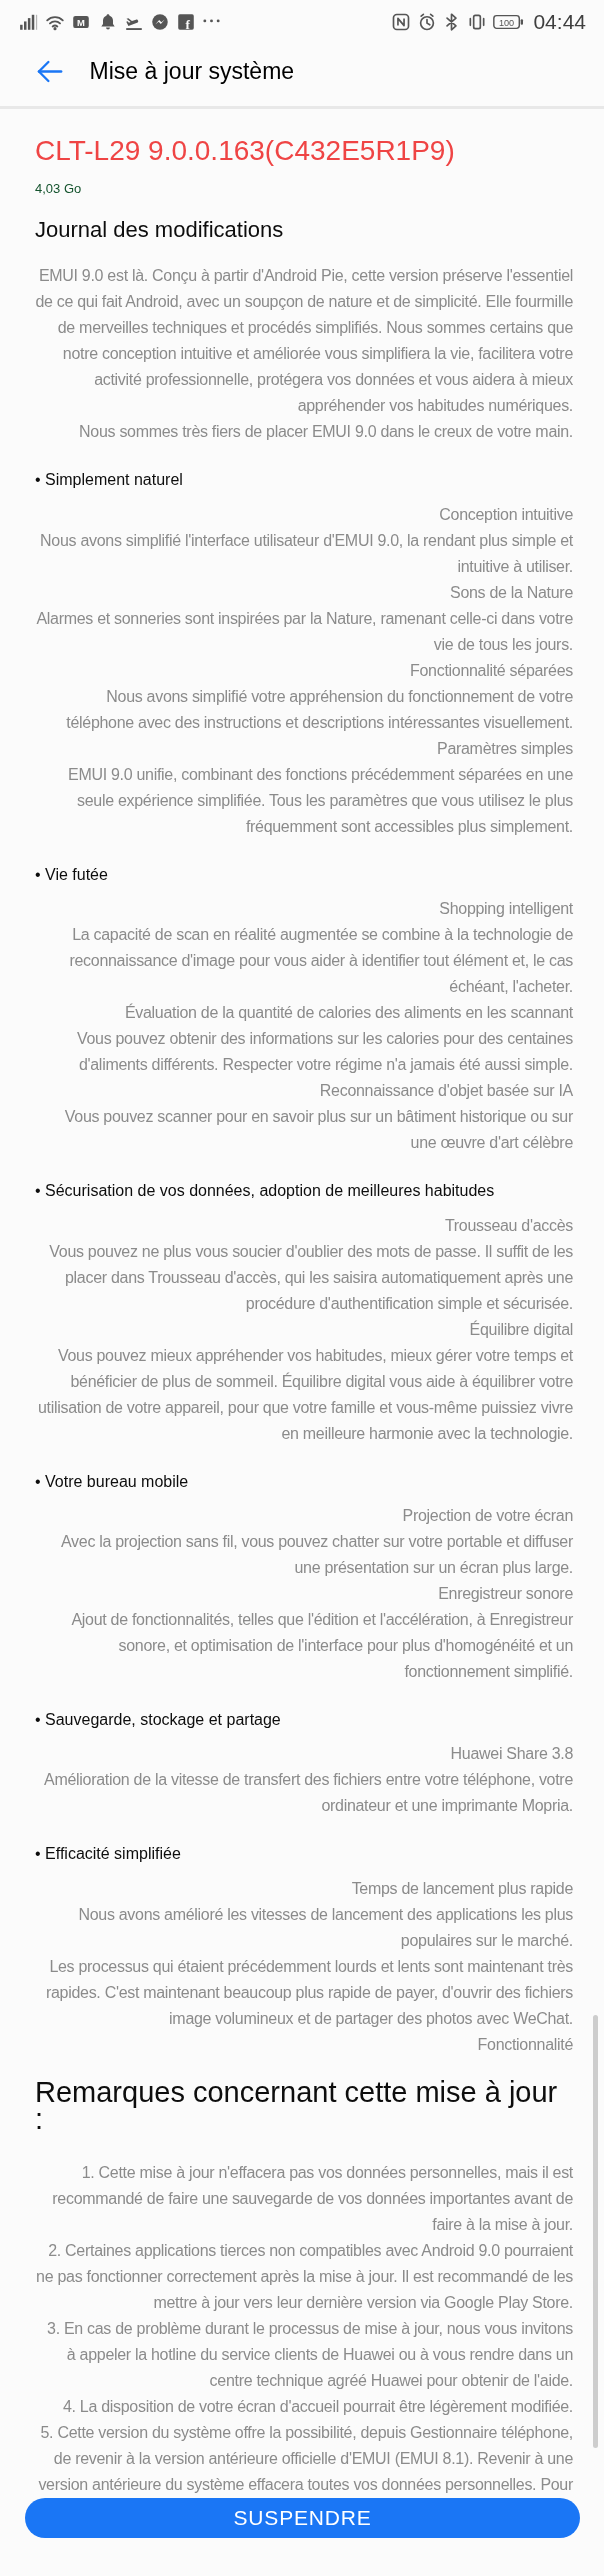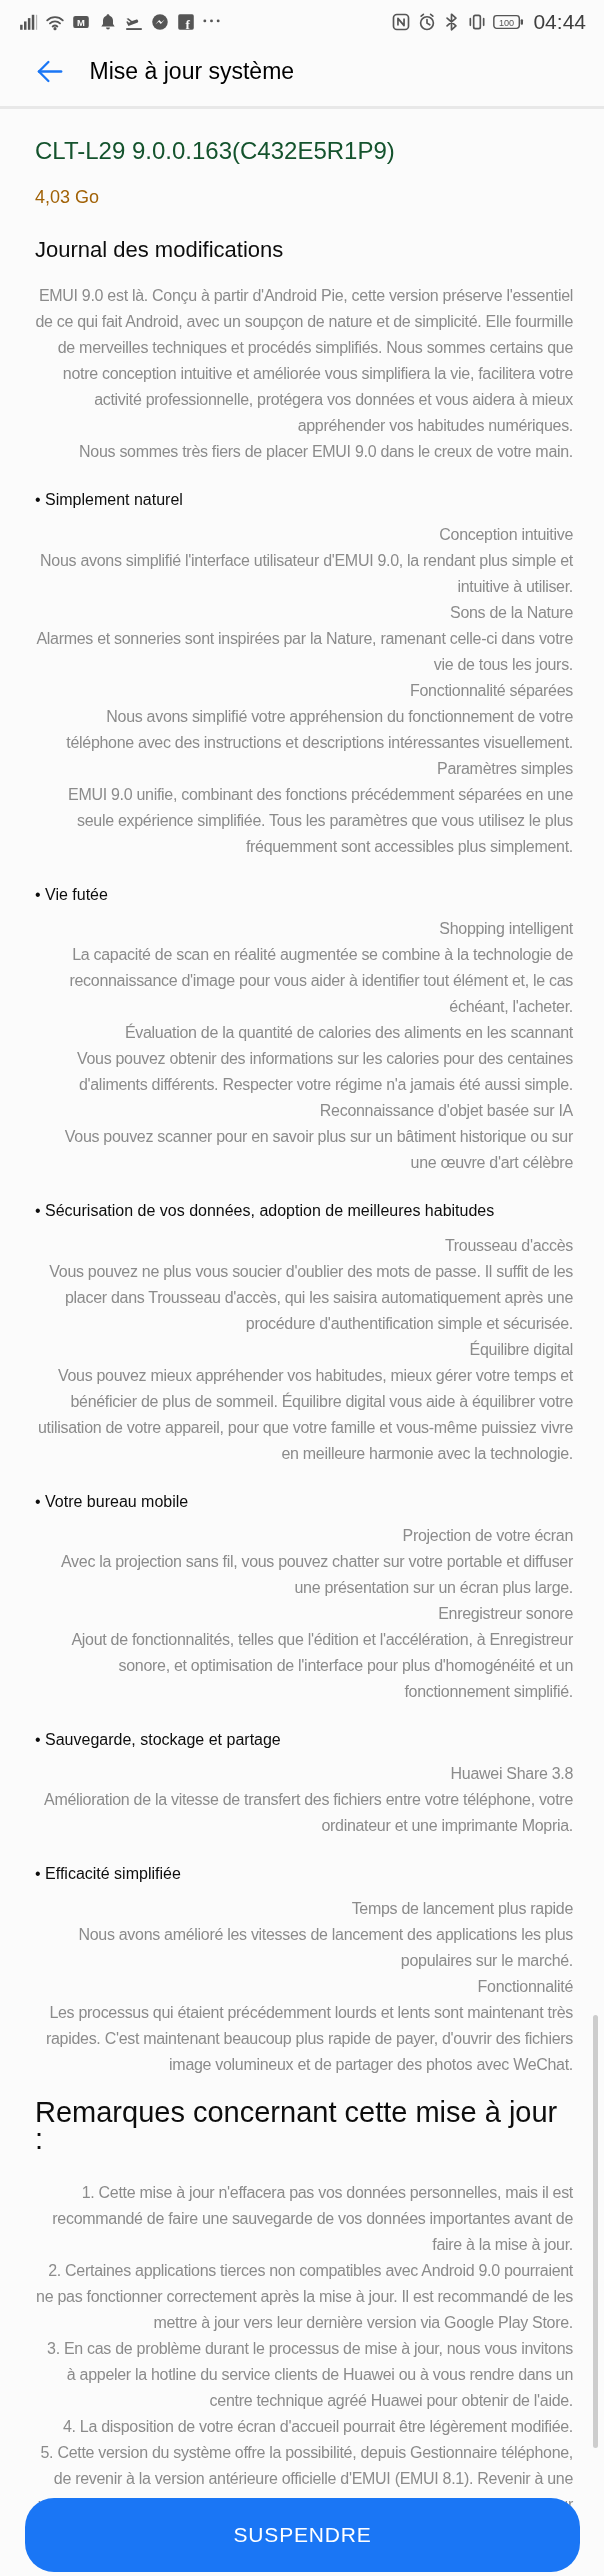--- a/index.html
+++ b/index.html
@@ -15,34 +15,34 @@
 
   
   .app-header{display:flex;align-items:center;gap:24.6px;padding:17px 22.4px 20px 34px;}
   .back-btn{width:31px;height:29px;display:flex;align-items:center;justify-content:center;
             background:none;border:none;padding:0;cursor:pointer;}
   .page-title{font-size:23px;color:#000;}
   .divider{height:2.8px;background:#e8e8e8;}
 
   
   .content{padding:26px 32px 0 35px;}
-  .version-title{font-size:24px;color:#14532d;line-height:31px;}
-  .version-size{font-size:18px;color:#a16207;line-height:24.6px;margin-top:19px;}
-  .changelog-title{font-size:22px;color:#0d0d0d;line-height:28px;margin-top:27px;}
+  .version-title{font-size:28px;color:#ef4444;line-height:31px;}
+  .version-size{font-size:13px;color:#14532d;line-height:24.6px;margin-top:11px;}
+  .changelog-title{font-size:22px;color:#0d0d0d;line-height:28px;margin-top:15px;}
   .para{font-size:16px;letter-spacing:-0.3px;color:#8b8b8b;line-height:26px;text-align:right;}
   .intro{margin-top:19px;}
   .section-title{font-size:16px;color:#0d0d0d;line-height:27px;margin:21px 0 8.4px 0;}
   .notes-title{font-size:29px;color:#0d0d0d;line-height:27px;margin:21px 0 27px 0;}
 
   
   .scrollbar-thumb{position:absolute;right:7.3px;top:2015px;width:5px;height:433px;
                    background:#cdcdcd;border-radius:2.8px;}
 
   
-  .suspend-button{position:absolute;left:25px;right:25px;top:2498px;height:74px;
+  .suspend-button{position:absolute;left:25px;right:25px;top:2498px;height:40px;
                   background:#1a76f5;border:none;border-radius:29px;color:#fff;
                   font-size:21px;letter-spacing:0.8px;cursor:pointer;
                   display:flex;align-items:center;justify-content:center;
                   font-family:"Liberation Sans", sans-serif;}
 </style>
 </head>
 <body>
 
 <div class="screen">
 
@@ -184,22 +184,22 @@
     <div>
       <div class="section-title">• Sauvegarde, stockage et partage</div>
       <div class="para">Huawei Share 3.8</div>
       <div class="para">Amélioration de la vitesse de transfert des fichiers entre votre téléphone, votre ordinateur et une imprimante Mopria.</div>
     </div>
 
     <div>
       <div class="section-title">• Efficacité simplifiée</div>
       <div class="para">Temps de lancement plus rapide</div>
       <div class="para">Nous avons amélioré les vitesses de lancement des applications les plus populaires sur le marché.</div>
+      <div class="para">Les processus qui étaient précédemment lourds et lents sont maintenant très rapides. C'est maintenant beaucoup plus rapide de payer, d'ouvrir des fichiers image volumineux et de partager des photos avec WeChat.</div>
       <div class="para">Fonctionnalité</div>
-      <div class="para">Les processus qui étaient précédemment lourds et lents sont maintenant très rapides. C'est maintenant beaucoup plus rapide de payer, d'ouvrir des fichiers image volumineux et de partager des photos avec WeChat.</div>
     </div>
 
     <div>
       <div class="notes-title">Remarques concernant cette mise à jour :</div>
       <div class="para">1. Cette mise à jour n'effacera pas vos données personnelles, mais il est recommandé de faire une sauvegarde de vos données importantes avant de faire à la mise à jour.</div>
       <div class="para">2. Certaines applications tierces non compatibles avec Android 9.0 pourraient ne pas fonctionner correctement après la mise à jour. Il est recommandé de les mettre à jour vers leur dernière version via Google Play Store.</div>
       <div class="para">3. En cas de problème durant le processus de mise à jour, nous vous invitons à appeler la hotline du service clients de Huawei ou à vous rendre dans un centre technique agréé Huawei pour obtenir de l'aide.</div>
       <div class="para">4. La disposition de votre écran d'accueil pourrait être légèrement modifiée.</div>
       <div class="para">5. Cette version du système offre la possibilité, depuis Gestionnaire téléphone, de revenir à la version antérieure officielle d'EMUI (EMUI 8.1). Revenir à une version antérieure du système effacera toutes vos données personnelles. Pour plus d'informations, veuillez contacter le service clients.</div>
     </div>

